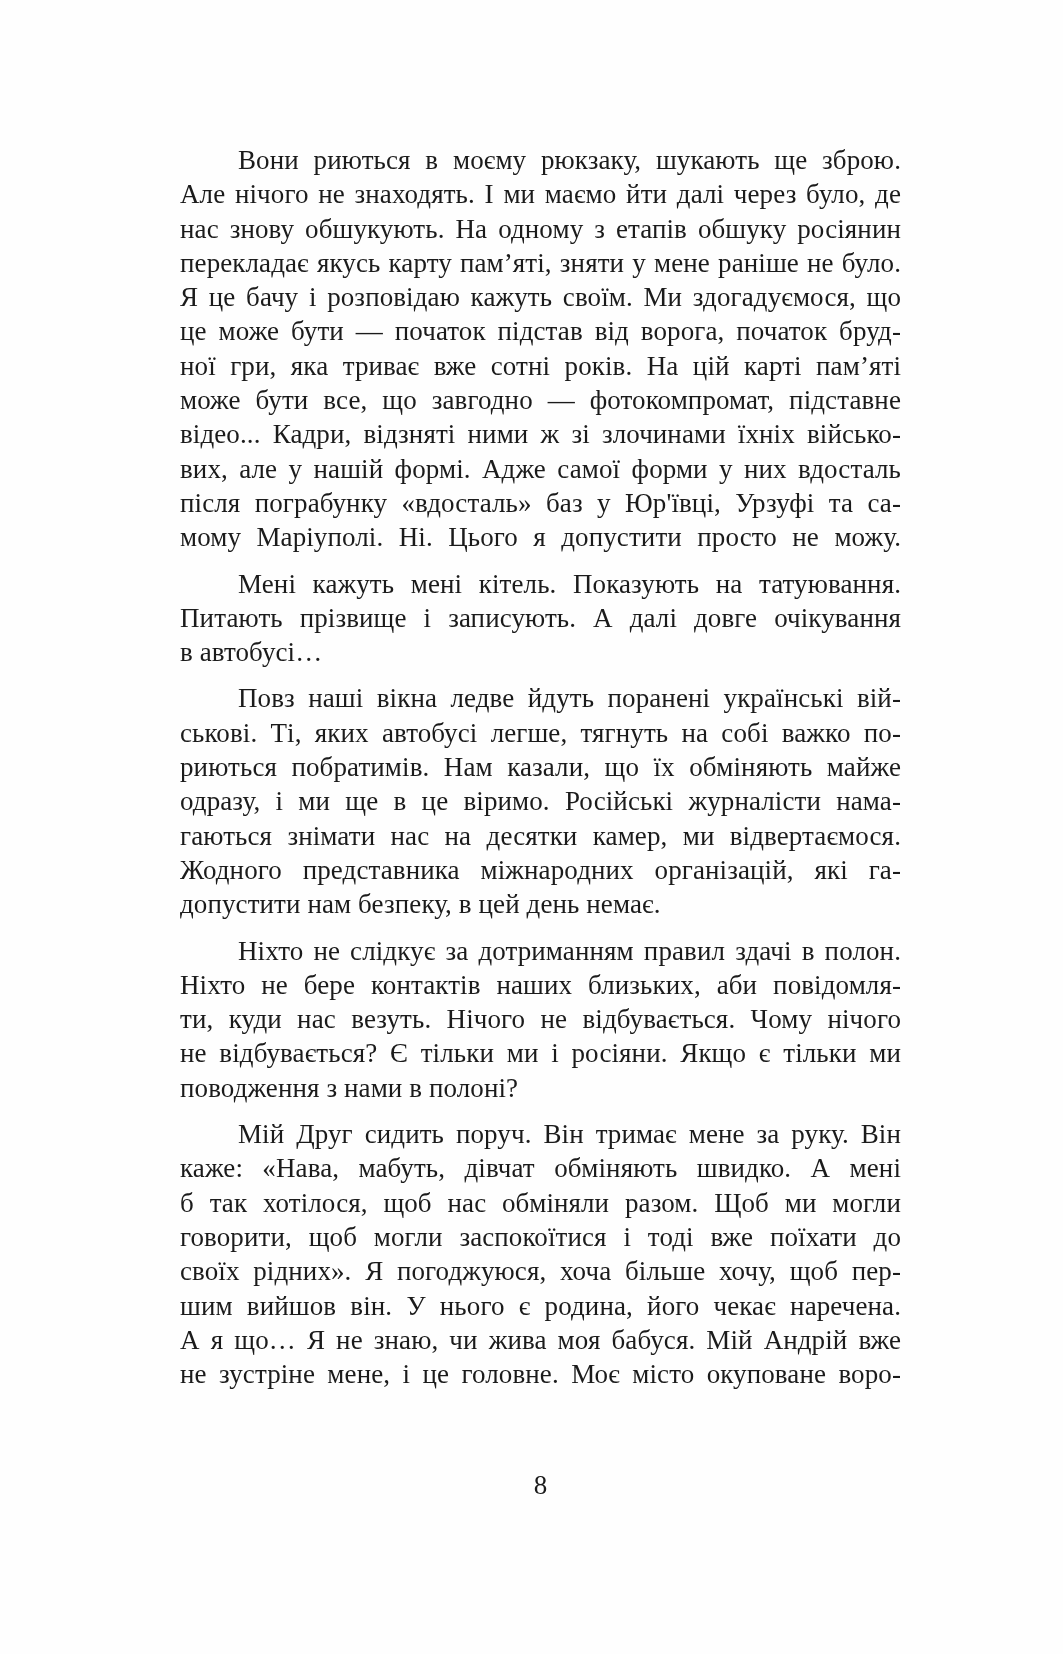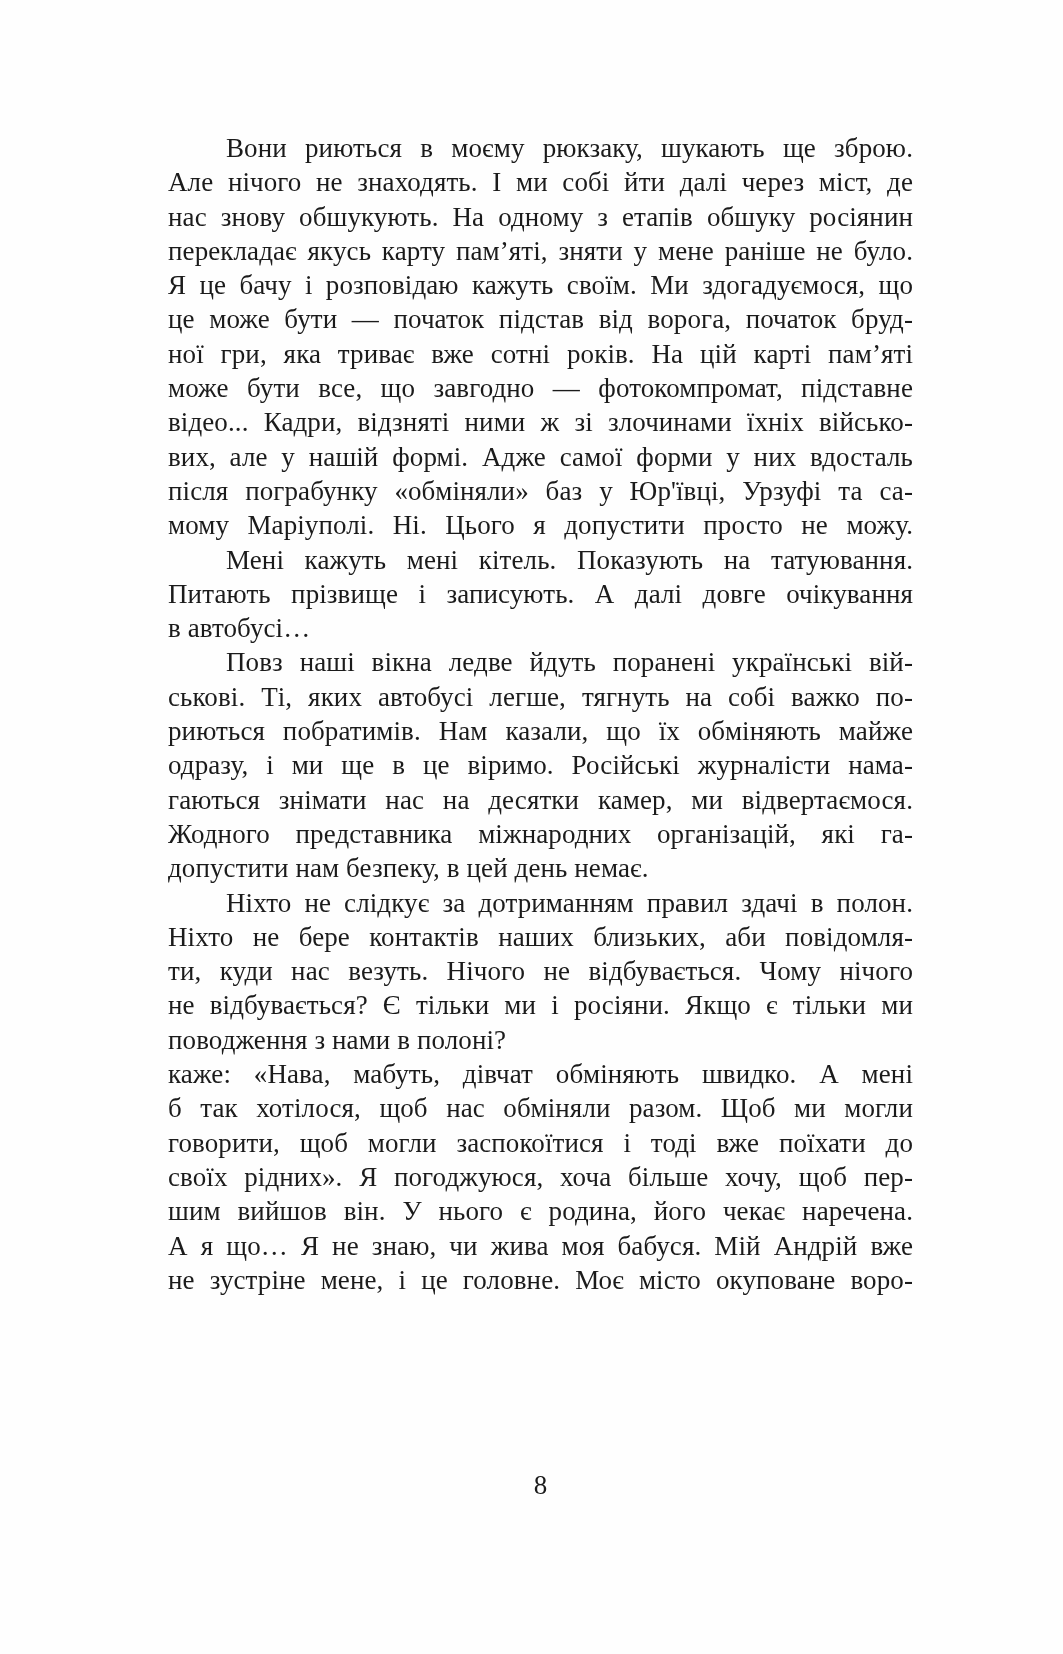--- a/index.html
+++ b/index.html
@@ -19,21 +19,21 @@
     position: absolute;
     inset: 0;
   }
   .text-block {
     position: absolute;
     left: 168px;
     top: 131px;
     width: 745px;
   }
   .para {
-    margin: 0;
+    margin: 12px;
     padding: 0;
   }
   .line {
     font-size: 27px;
     line-height: 34.3px;
     text-align: justify;
     text-align-last: justify;
     letter-spacing: 0.1px;
   }
   .line.first {
@@ -53,30 +53,30 @@
   }
 </style>
 </head>
 <body>
 
 <div class="page">
   <main class="text-block">
 
     <div class="para">
       <div class="line first">Вони риються в моєму рюкзаку, шукають ще зброю.</div>
-      <div class="line">Але нічого не знаходять. І ми собі йти далі через міст, де</div>
+      <div class="line">Але нічого не знаходять. І ми маємо йти далі через було, де</div>
       <div class="line">нас знову обшукують. На одному з етапів обшуку росіянин</div>
       <div class="line">перекладає якусь карту пам’яті, зняти у мене раніше не було.</div>
       <div class="line">Я це бачу і розповідаю кажуть своїм. Ми здогадуємося, що</div>
       <div class="line">це може бути — початок підстав від ворога, початок бруд-</div>
       <div class="line">ної гри, яка триває вже сотні років. На цій карті пам’яті</div>
       <div class="line">може бути все, що завгодно — фотокомпромат, підставне</div>
       <div class="line">відео... Кадри, відзняті ними ж зі злочинами їхніх військо-</div>
       <div class="line">вих, але у нашій формі. Адже самої форми у них вдосталь</div>
-      <div class="line">після пограбунку «обміняли» баз у Юр'ївці, Урзуфі та са-</div>
+      <div class="line">після пограбунку «вдосталь» баз у Юр'ївці, Урзуфі та са-</div>
       <div class="line">мому Маріуполі. Ні. Цього я допустити просто не можу.</div>
     </div>
 
     <div class="para">
       <div class="line first">Мені кажуть мені кітель. Показують на татуювання.</div>
       <div class="line">Питають прізвище і записують. А далі довге очікування</div>
       <div class="line end">в автобусі…</div>
     </div>
 
     <div class="para">
@@ -91,20 +91,21 @@
 
     <div class="para">
       <div class="line first">Ніхто не слідкує за дотриманням правил здачі в полон.</div>
       <div class="line">Ніхто не бере контактів наших близьких, аби повідомля-</div>
       <div class="line">ти, куди нас везуть. Нічого не відбувається. Чому нічого</div>
       <div class="line">не відбувається? Є тільки ми і росіяни. Якщо є тільки ми</div>
       <div class="line end">поводження з нами в полоні?</div>
     </div>
 
     <div class="para">
+      <div class="line first">Мій Друг сидить поруч. Він тримає мене за руку. Він</div>
       <div class="line">каже: «Нава, мабуть, дівчат обміняють швидко. А мені</div>
       <div class="line">б так хотілося, щоб нас обміняли разом. Щоб ми могли</div>
       <div class="line">говорити, щоб могли заспокоїтися і тоді вже поїхати до</div>
       <div class="line">своїх рідних». Я погоджуюся, хоча більше хочу, щоб пер-</div>
       <div class="line">шим вийшов він. У нього є родина, його чекає наречена.</div>
       <div class="line">А я що… Я не знаю, чи жива моя бабуся. Мій Андрій вже</div>
       <div class="line">не зустріне мене, і це головне. Моє місто окуповане воро-</div>
     </div>
 
   </main>

